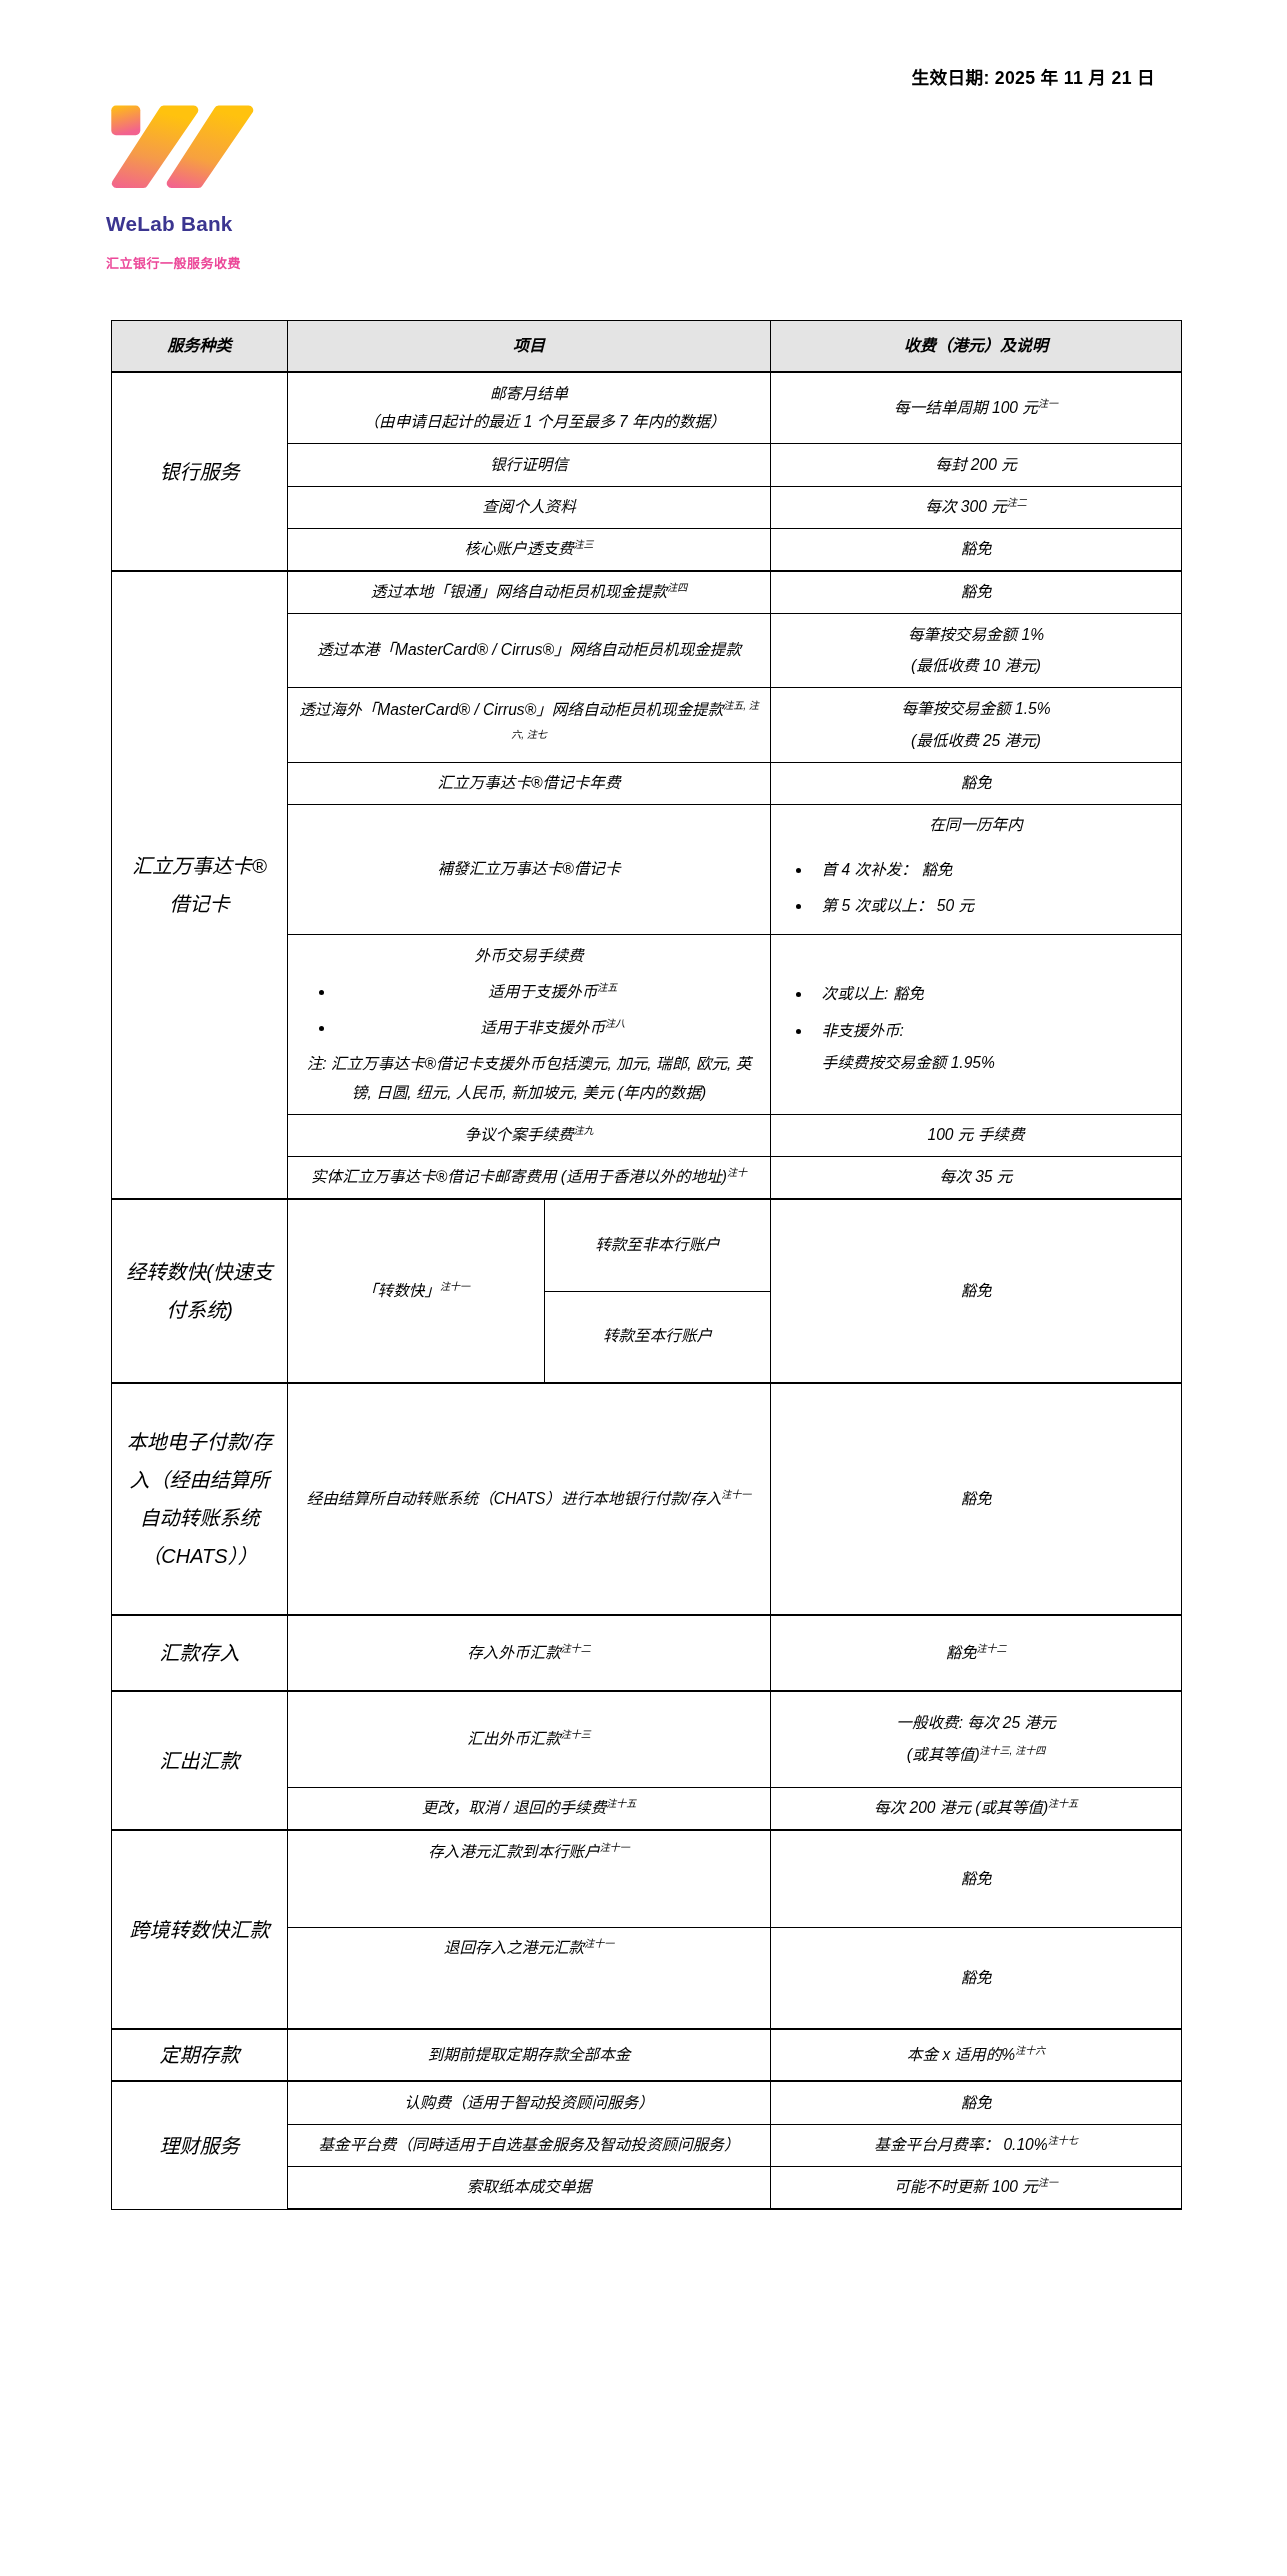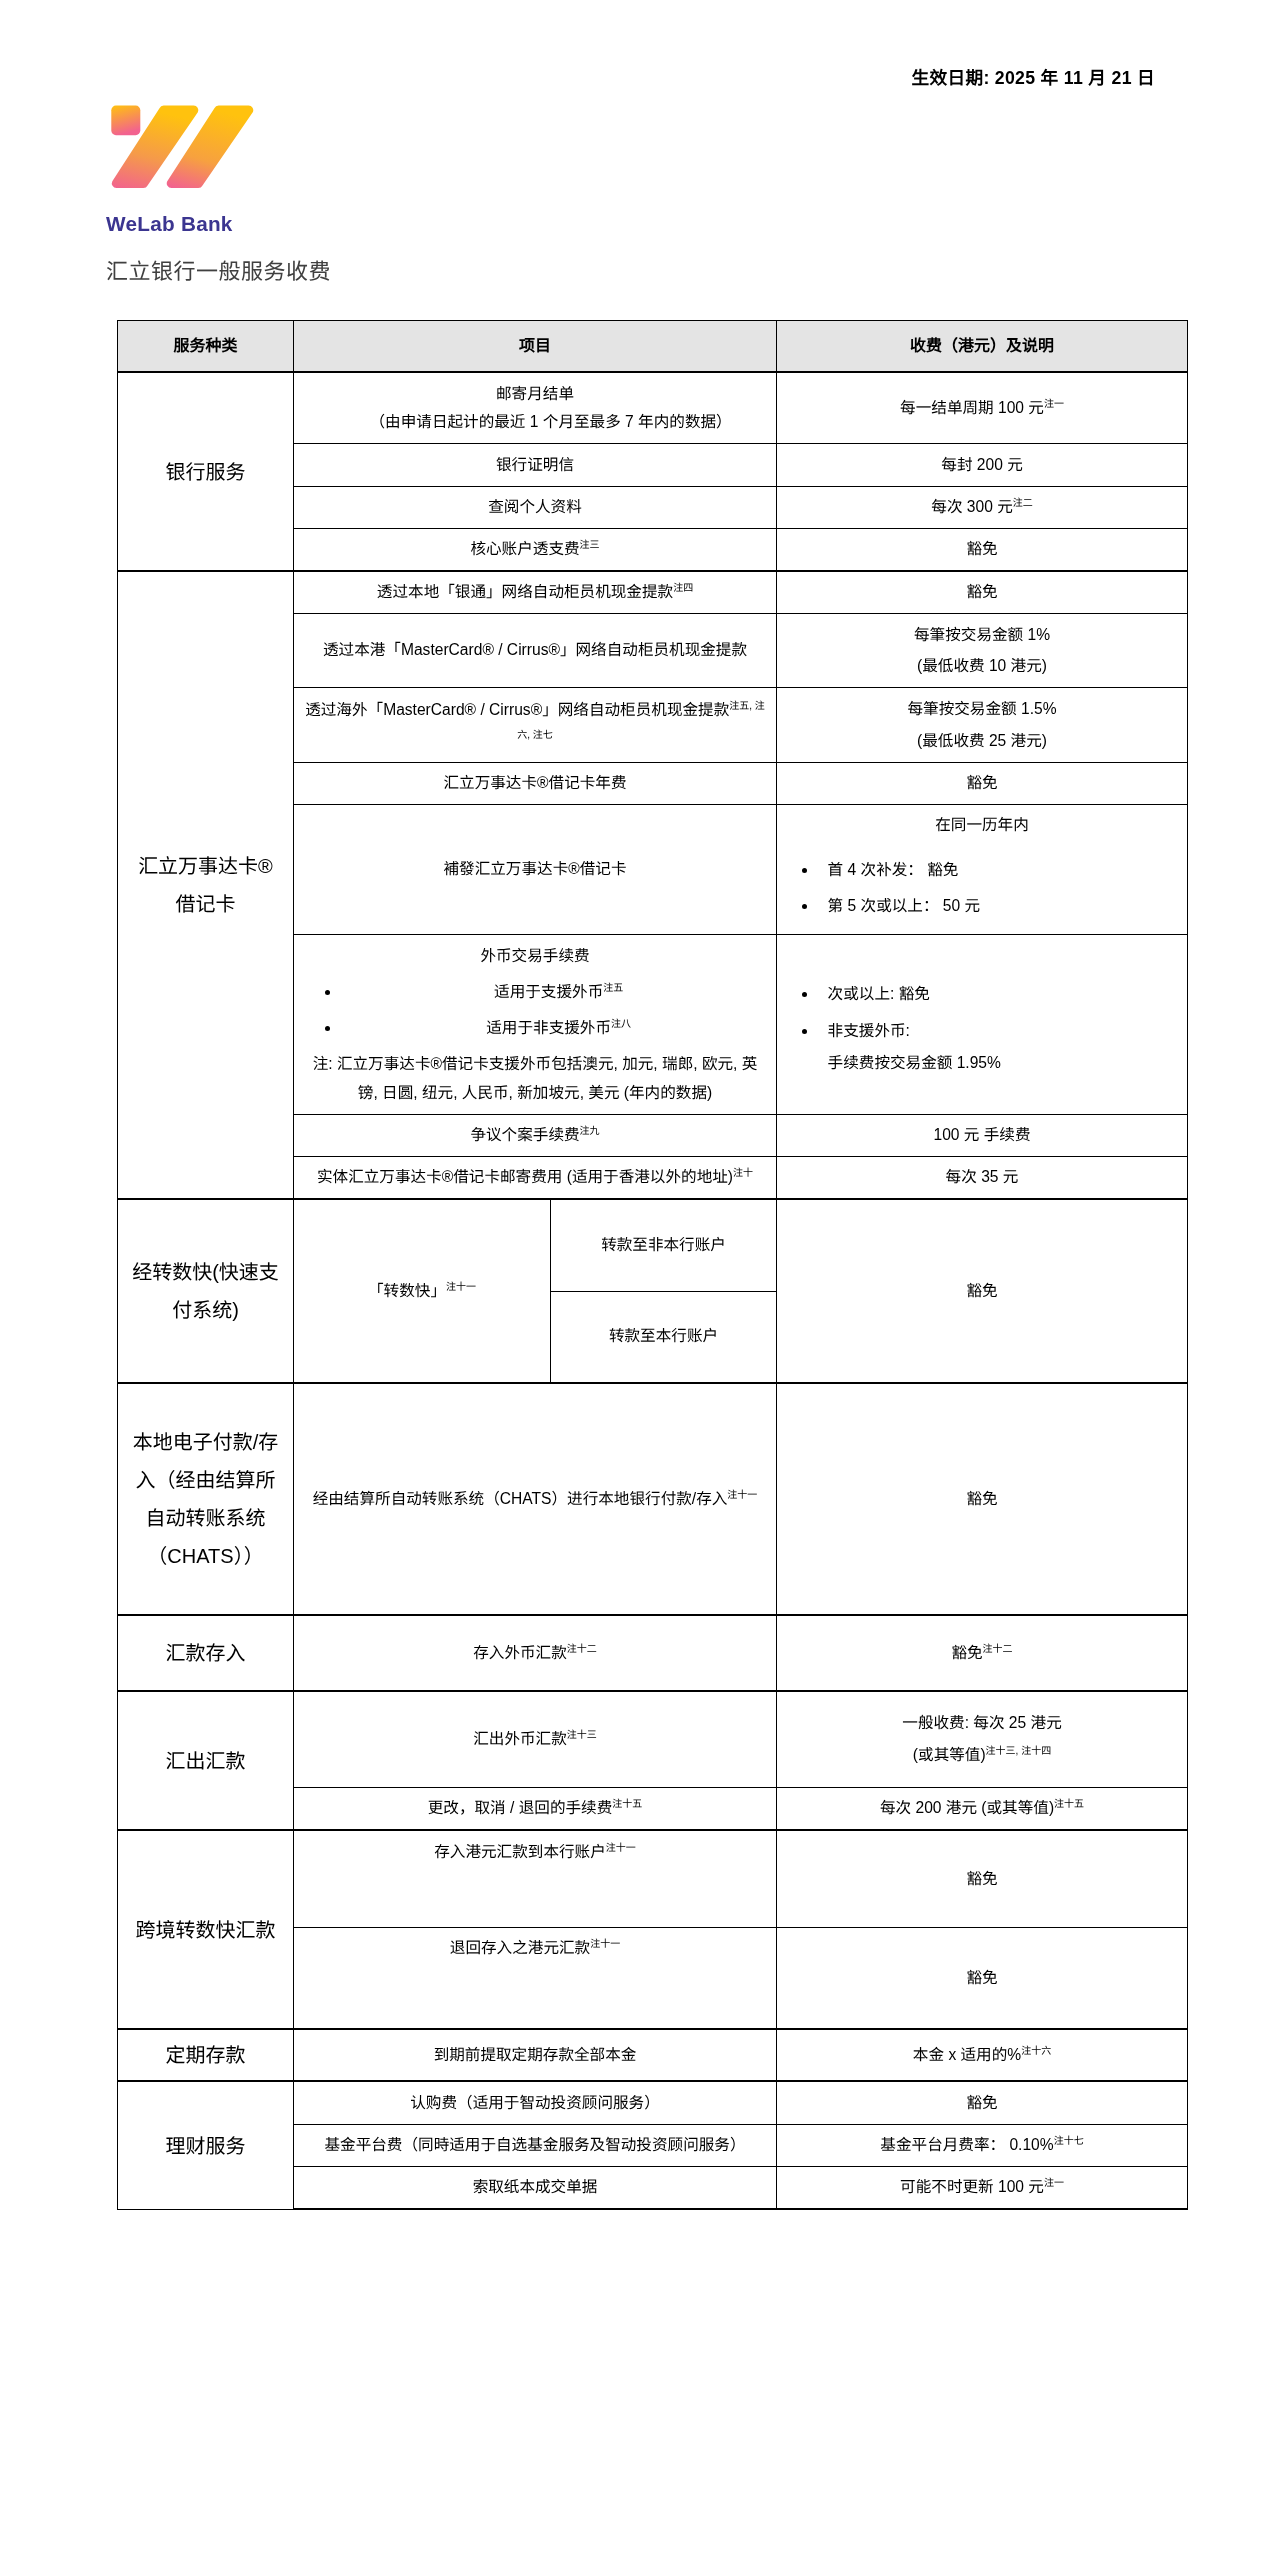--- a/index.html
+++ b/index.html
@@ -50,37 +50,38 @@
     display: block;
     margin-top: 3.1px;
     width: 171px;
     height: 25px;
   }
 
   .doc-title {
     position: absolute;
     left: 106px;
     top: 253px;
-    font-size: 22px;
-    font-weight: normal;
+    font-size: 13px;
+    font-weight: bold;
     letter-spacing: 0.5px;
-    color: #404040;
+    color: #ec4899;
     white-space: nowrap;
   }
 
   
   .fee-table {
     position: absolute;
-    left: 117px;
+    left: 111px;
     top: 320px;
     width: 1070px;
     border-collapse: collapse;
     table-layout: fixed;
     font-size: 15.6px;
     line-height: 1.85;
+    font-style: italic;
   }
   .fee-table col.c-cat   { width: 176px; }
   .fee-table col.c-itemA { width: 257px; }
   .fee-table col.c-itemB { width: 226px; }
   .fee-table col.c-fee   { width: 411px; }
 
   .fee-table th,
   .fee-table td {
     border: 1px solid #000000;
     padding: 6.2px 9.3px;

